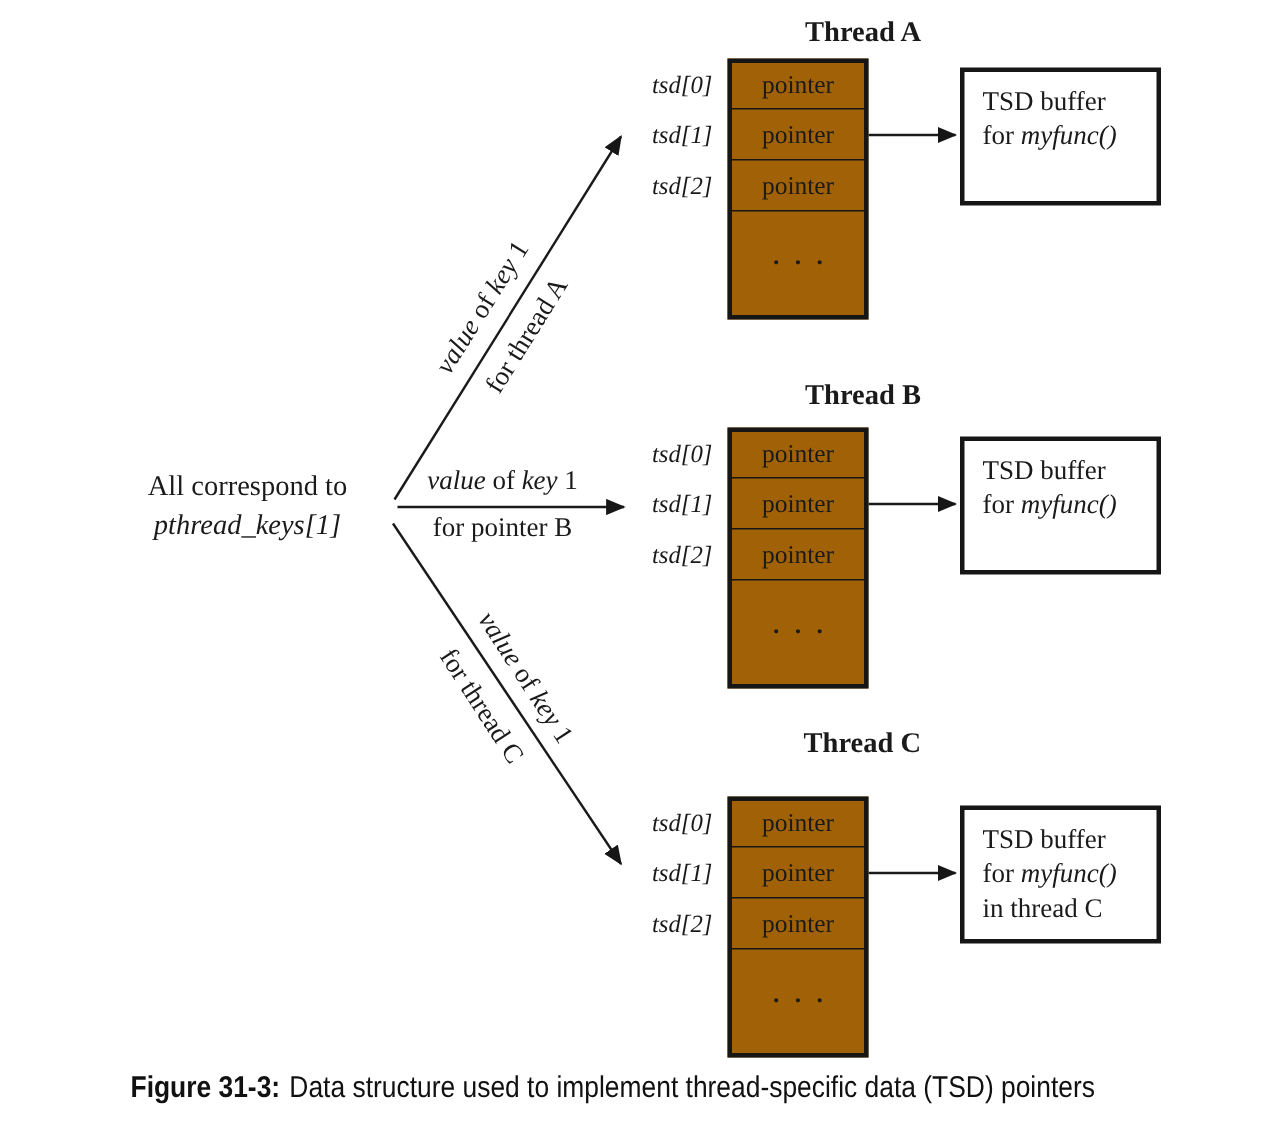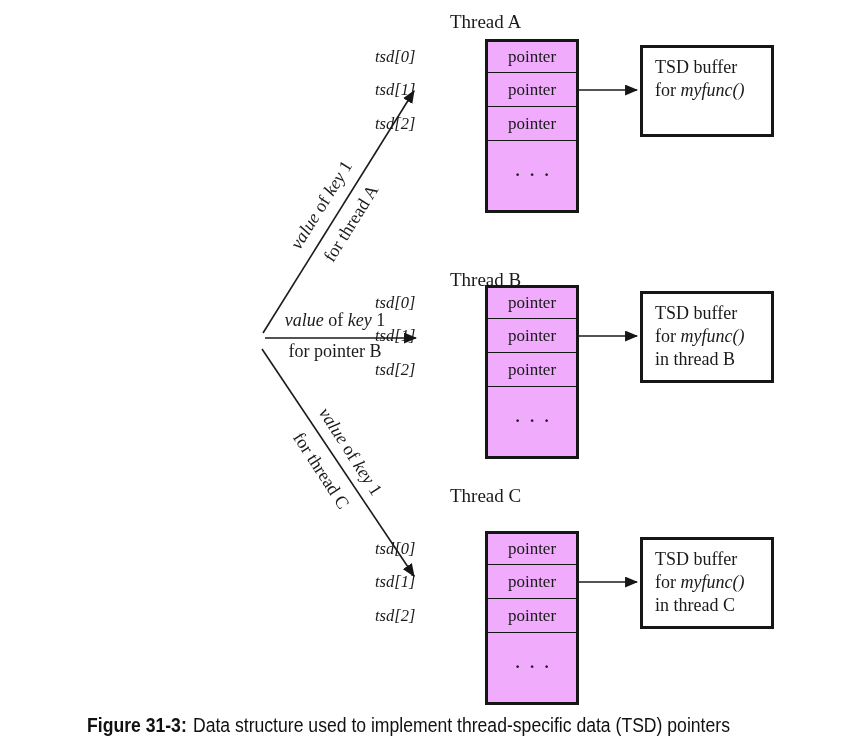--- a/index.html
+++ b/index.html
@@ -1,28 +1,28 @@
 <!DOCTYPE html>
 <html><head>
 <meta charset="utf-8">
 <style>
   html,body{margin:0;padding:0;background:#fff;}
   .canvas{position:relative;width:844px;height:747px;background:#ffffff;
           font-family:"Liberation Serif",serif;color:#1a1a1a;overflow:hidden;}
   .arrow-layer{position:absolute;left:0;top:0;}
-  .t-title{position:absolute;width:164px;text-align:left;font-weight:normal;
+  .t-title{position:absolute;width:164px;text-align:right;font-weight:bold;
            font-size:19px;line-height:24px;height:24px;}
   .ttable{position:absolute;width:94px;height:174px;border:3px solid #161616;
-          box-sizing:border-box;display:flex;flex-direction:column;background:#f0abfc;}
+          box-sizing:border-box;display:flex;flex-direction:column;background:#a16207;}
   .cell{display:flex;align-items:center;justify-content:center;font-size:17px;}
   .c1{height:30px;border-bottom:1.5px solid #161616;}
   .c2{height:33px;border-bottom:1.5px solid #161616;}
   .cdots{flex:1;letter-spacing:3px;font-weight:bold;font-size:17px;
          padding-bottom:10px;padding-left:3px;}
-  .tsd{position:absolute;width:100px;font-style:italic;
+  .tsd{position:absolute;width:100px;text-align:right;font-style:italic;
        font-size:16.5px;line-height:24px;height:24px;}
   .buffer{position:absolute;width:134px;height:92px;border:3px solid #161616;
           box-sizing:border-box;padding:8px 2px 0 12px;background:#fff;}
   .bl{font-size:18px;line-height:23px;white-space:nowrap;}
   .src-label{position:absolute;left:70px;top:312px;width:190px;text-align:center;
              font-size:19px;line-height:26px;}
   .src-l2{font-style:italic;}
   .hlabel{position:absolute;width:160px;text-align:center;font-size:18px;
           line-height:20px;white-space:nowrap;}
   .diag-label{position:absolute;text-align:center;white-space:nowrap;
@@ -48,20 +48,24 @@
       </marker>
     </defs>
     <line x1="263" y1="333" x2="414" y2="91" stroke="#1a1a1a" stroke-width="1.6" marker-end="url(#ah)"></line>
     <line x1="265" y1="338" x2="416" y2="338" stroke="#1a1a1a" stroke-width="1.6" marker-end="url(#ah)"></line>
     <line x1="262" y1="349" x2="414" y2="576" stroke="#1a1a1a" stroke-width="1.6" marker-end="url(#ah)"></line>
     <line x1="579" y1="90" x2="637" y2="90" stroke="#1a1a1a" stroke-width="1.6" marker-end="url(#ah)"></line>
     <line x1="579" y1="336" x2="637" y2="336" stroke="#1a1a1a" stroke-width="1.6" marker-end="url(#ah)"></line>
     <line x1="579" y1="582" x2="637" y2="582" stroke="#1a1a1a" stroke-width="1.6" marker-end="url(#ah)"></line>
   </svg>
 
+  <div class="src-label">
+    <div>All correspond to</div>
+    <div class="src-l2">pthread_keys[1]</div>
+  </div>
 
   <div class="diag-label" style="left:336px;top:214px;--rot:-58deg">
     <div class="al1"><i>value</i><span> of </span><i>key</i><span> 1</span></div>
     <div class="al2">for thread A</div>
   </div>
 
   <div class="hlabel" style="left:255px;top:310px;"><i>value</i><span> of </span><i>key</i><span> 1</span></div>
   <div class="hlabel" style="left:255px;top:341px;">for pointer B</div>
 
   <div class="diag-label" style="left:336px;top:461px;--rot:57deg">
@@ -80,34 +84,33 @@
       <div class="cell c2">pointer</div>
       <div class="cell cdots">. . .</div>
     </div>
     <div class="buffer" style="left:640px;top:45px;">
       <div class="bl">TSD buffer</div>
       <div class="bl"><span>for </span><i>myfunc()</i></div>
     </div>
   </div>
 
   <div>
-    <div class="t-title" style="left:450px;top:268px;">Thread B</div>
+    <div class="t-title" style="left:450px;top:252px;">Thread B</div>
     <div class="tsd" style="left:375px;top:291px;">tsd[0]</div>
     <div class="tsd" style="left:375px;top:324px;">tsd[1]</div>
     <div class="tsd" style="left:375px;top:358px;">tsd[2]</div>
     <div class="ttable" style="left:485px;top:285px;">
       <div class="cell c1">pointer</div>
       <div class="cell c2">pointer</div>
       <div class="cell c2">pointer</div>
       <div class="cell cdots">. . .</div>
     </div>
     <div class="buffer" style="left:640px;top:291px;">
       <div class="bl">TSD buffer</div>
       <div class="bl"><span>for </span><i>myfunc()</i></div>
-      <div class="bl">in thread B</div>
     </div>
   </div>
 
   <div>
     <div class="t-title" style="left:450px;top:484px;">Thread C</div>
     <div class="tsd" style="left:375px;top:537px;">tsd[0]</div>
     <div class="tsd" style="left:375px;top:570px;">tsd[1]</div>
     <div class="tsd" style="left:375px;top:604px;">tsd[2]</div>
     <div class="ttable" style="left:485px;top:531px;">
       <div class="cell c1">pointer</div>

